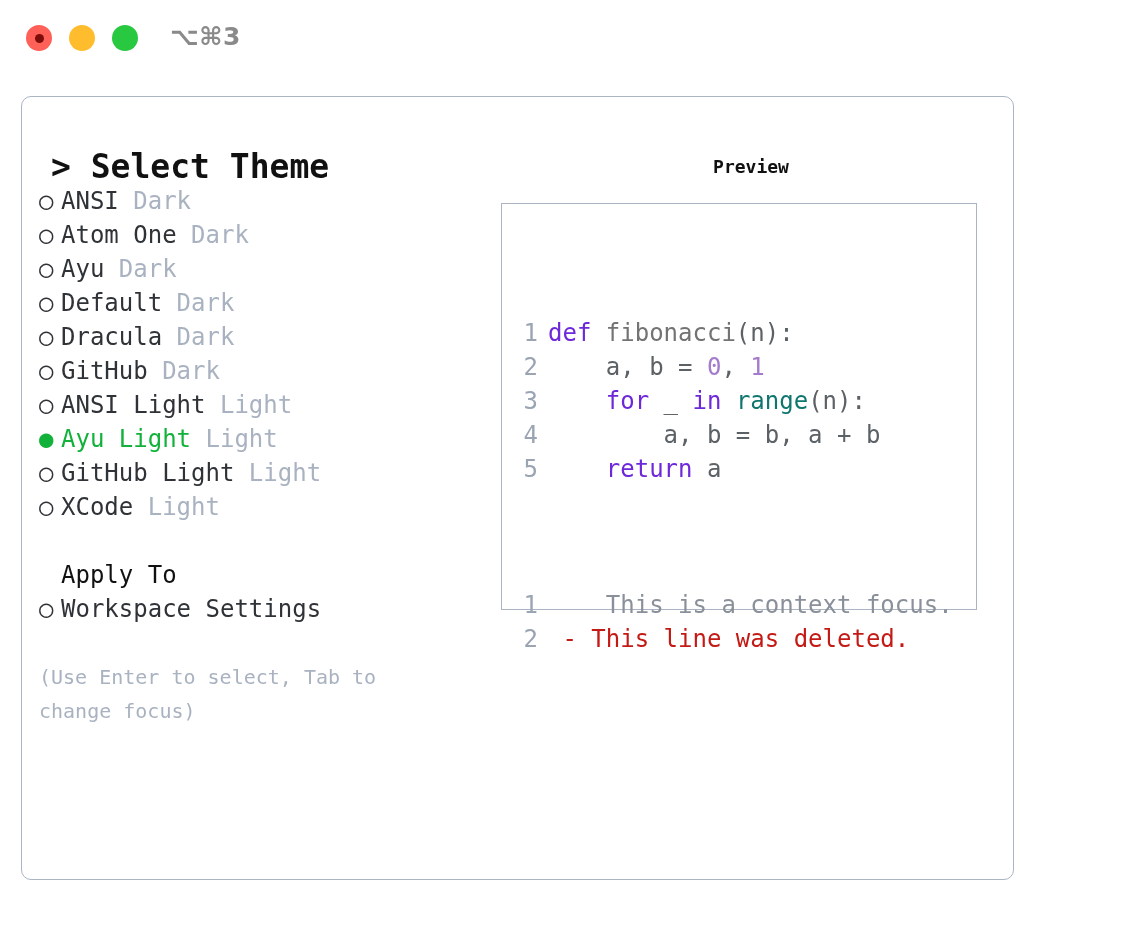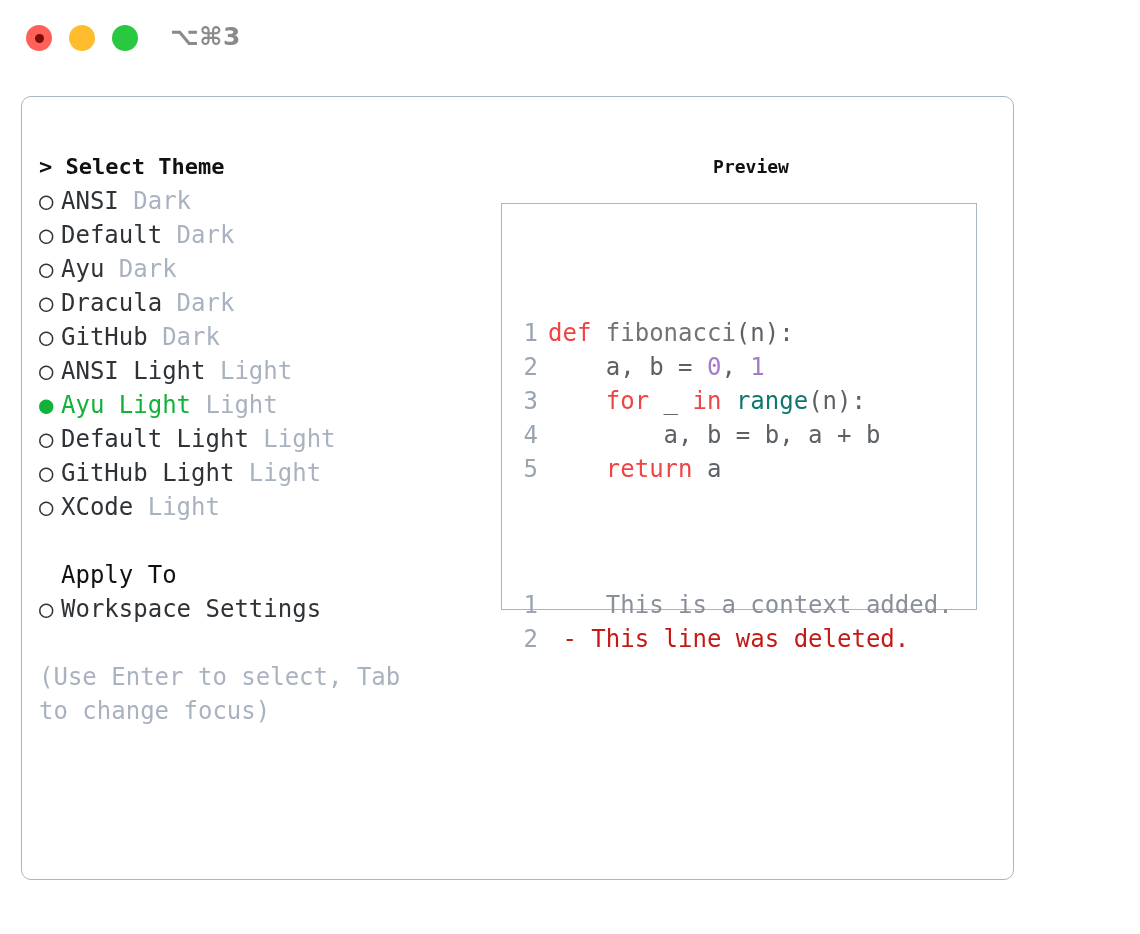--- a/index.html
+++ b/index.html
@@ -99,25 +99,26 @@
     width: 470px;
   }
   .col-right {
     position: absolute;
     left: 479px;
     top: 53px;
     width: 500px;
   }
 
   .section-title {
-    font-size: 22px;
+    font-size: 33px;
     font-weight: bold;
     color: #111111;
     line-height: 34px;
     white-space: pre;
+    margin-left: 12px;
   }
 
   .opt-list { margin: 0; padding: 0; }
 
   .opt {
     display: block;
     line-height: 34px;
     height: 34px;
     font-size: 24px;
     white-space: pre;
@@ -142,21 +143,21 @@
     line-height: 34px;
     height: 34px;
     white-space: pre;
     padding-left: 22px;
   }
 
   .spacer-lg { height: 34px; }
   .spacer-md { height: 34px; }
 
   .hint {
-    font-size: 24px;
+    font-size: 20px;
     color: #a9b2c0;
     line-height: 34px;
     width: 400px;
   }
 
   
   .preview-title {
     font-size: 18px;
     font-weight: bold;
     color: #111111;
@@ -184,21 +185,21 @@
     white-space: pre;
   }
   .code .row { height: 34px; white-space: pre; }
   .ln {
     display: inline-block;
     width: 24px;
     text-align: right;
     color: #9aa4b2;
     margin-right: 10px;
   }
-  .t-kw   { color: #ef4444; }
+  .t-kw   { color: #6d28d9; }
   .t-fn   { color: #737373; }
   .t-num  { color: #a37acc; }
   .t-call { color: #0f766e; }
   .t-txt  { color: #5c6166; }
   .t-punc { color: #5c6166; }
 
   .diff { margin-top: 34px; }
   .d-ctx { color: #8a9099; }
   .d-del { color: #c41a16; }
   .d-add { color: #12b23a; }
@@ -219,27 +220,27 @@
 
   <div class="panel">
     <div class="columns">
 
       <div class="col-left">
 
         <div class="section-title">&gt; Select Theme</div>
 
         <div class="opt-list" id="theme-list">
             <div class="opt"><span class="bullet">○</span><span class="label">ANSI</span><span class="tag"> Dark</span></div>
+            <div class="opt"><span class="bullet">○</span><span class="label">Atom One</span><span class="tag"> Dark</span></div>
+            <div class="opt"><span class="bullet">○</span><span class="label">Ayu</span><span class="tag"> Dark</span></div>
             <div class="opt"><span class="bullet">○</span><span class="label">Default</span><span class="tag"> Dark</span></div>
-            <div class="opt"><span class="bullet">○</span><span class="label">Ayu</span><span class="tag"> Dark</span></div>
             <div class="opt"><span class="bullet">○</span><span class="label">Dracula</span><span class="tag"> Dark</span></div>
             <div class="opt"><span class="bullet">○</span><span class="label">GitHub</span><span class="tag"> Dark</span></div>
             <div class="opt"><span class="bullet">○</span><span class="label">ANSI Light</span><span class="tag"> Light</span></div>
             <div class="opt selected"><span class="bullet filled">●</span><span class="label">Ayu Light</span><span class="tag"> Light</span></div>
-            <div class="opt"><span class="bullet">○</span><span class="label">Default Light</span><span class="tag"> Light</span></div>
             <div class="opt"><span class="bullet">○</span><span class="label">GitHub Light</span><span class="tag"> Light</span></div>
             <div class="opt"><span class="bullet">○</span><span class="label">XCode</span><span class="tag"> Light</span></div>
           </div>
 
         <div class="spacer-lg"></div>
 
         <div class="group-title">Apply To</div>
 
         <div class="opt-list" id="apply-list">
             <div class="opt"><span class="bullet">○</span><span class="label">Workspace Settings</span></div>
@@ -249,20 +250,20 @@
 
         <div class="hint">(Use Enter to select, Tab to change focus)</div>
       </div>
 
       <div class="col-right">
         <div class="preview-title">Preview</div>
 
         <div class="preview-box">
           <div class="code">
             <div id="code-lines"><div class="row"><span class="ln">1</span><span class="t-kw">def </span><span class="t-fn">fibonacci</span><span class="t-punc">(n):</span></div><div class="row"><span class="ln">2</span><span class="t-txt">    a, b = </span><span class="t-num">0</span><span class="t-txt">, </span><span class="t-num">1</span></div><div class="row"><span class="ln">3</span><span class="t-txt">    </span><span class="t-kw">for</span><span class="t-txt"> _ </span><span class="t-kw">in</span><span class="t-txt"> </span><span class="t-call">range</span><span class="t-punc">(n):</span></div><div class="row"><span class="ln">4</span><span class="t-txt">        a, b = b, a + b</span></div><div class="row"><span class="ln">5</span><span class="t-txt">    </span><span class="t-kw">return</span><span class="t-txt"> a</span></div></div>
-            <div class="diff" id="diff-lines"><div class="row"><span class="ln">1</span><span class="d-ctx">    This is a context added.</span></div><div class="row"><span class="ln">2</span><span class="d-del"> - This line was deleted.</span></div></div>
+            <div class="diff" id="diff-lines"><div class="row"><span class="ln">1</span><span class="d-ctx">    This is a context focus.</span></div><div class="row"><span class="ln">2</span><span class="d-del"> - This line was deleted.</span></div></div>
           </div>
         </div>
       </div>
 
     </div>
   </div>
 </div>
 
 </body></html>

